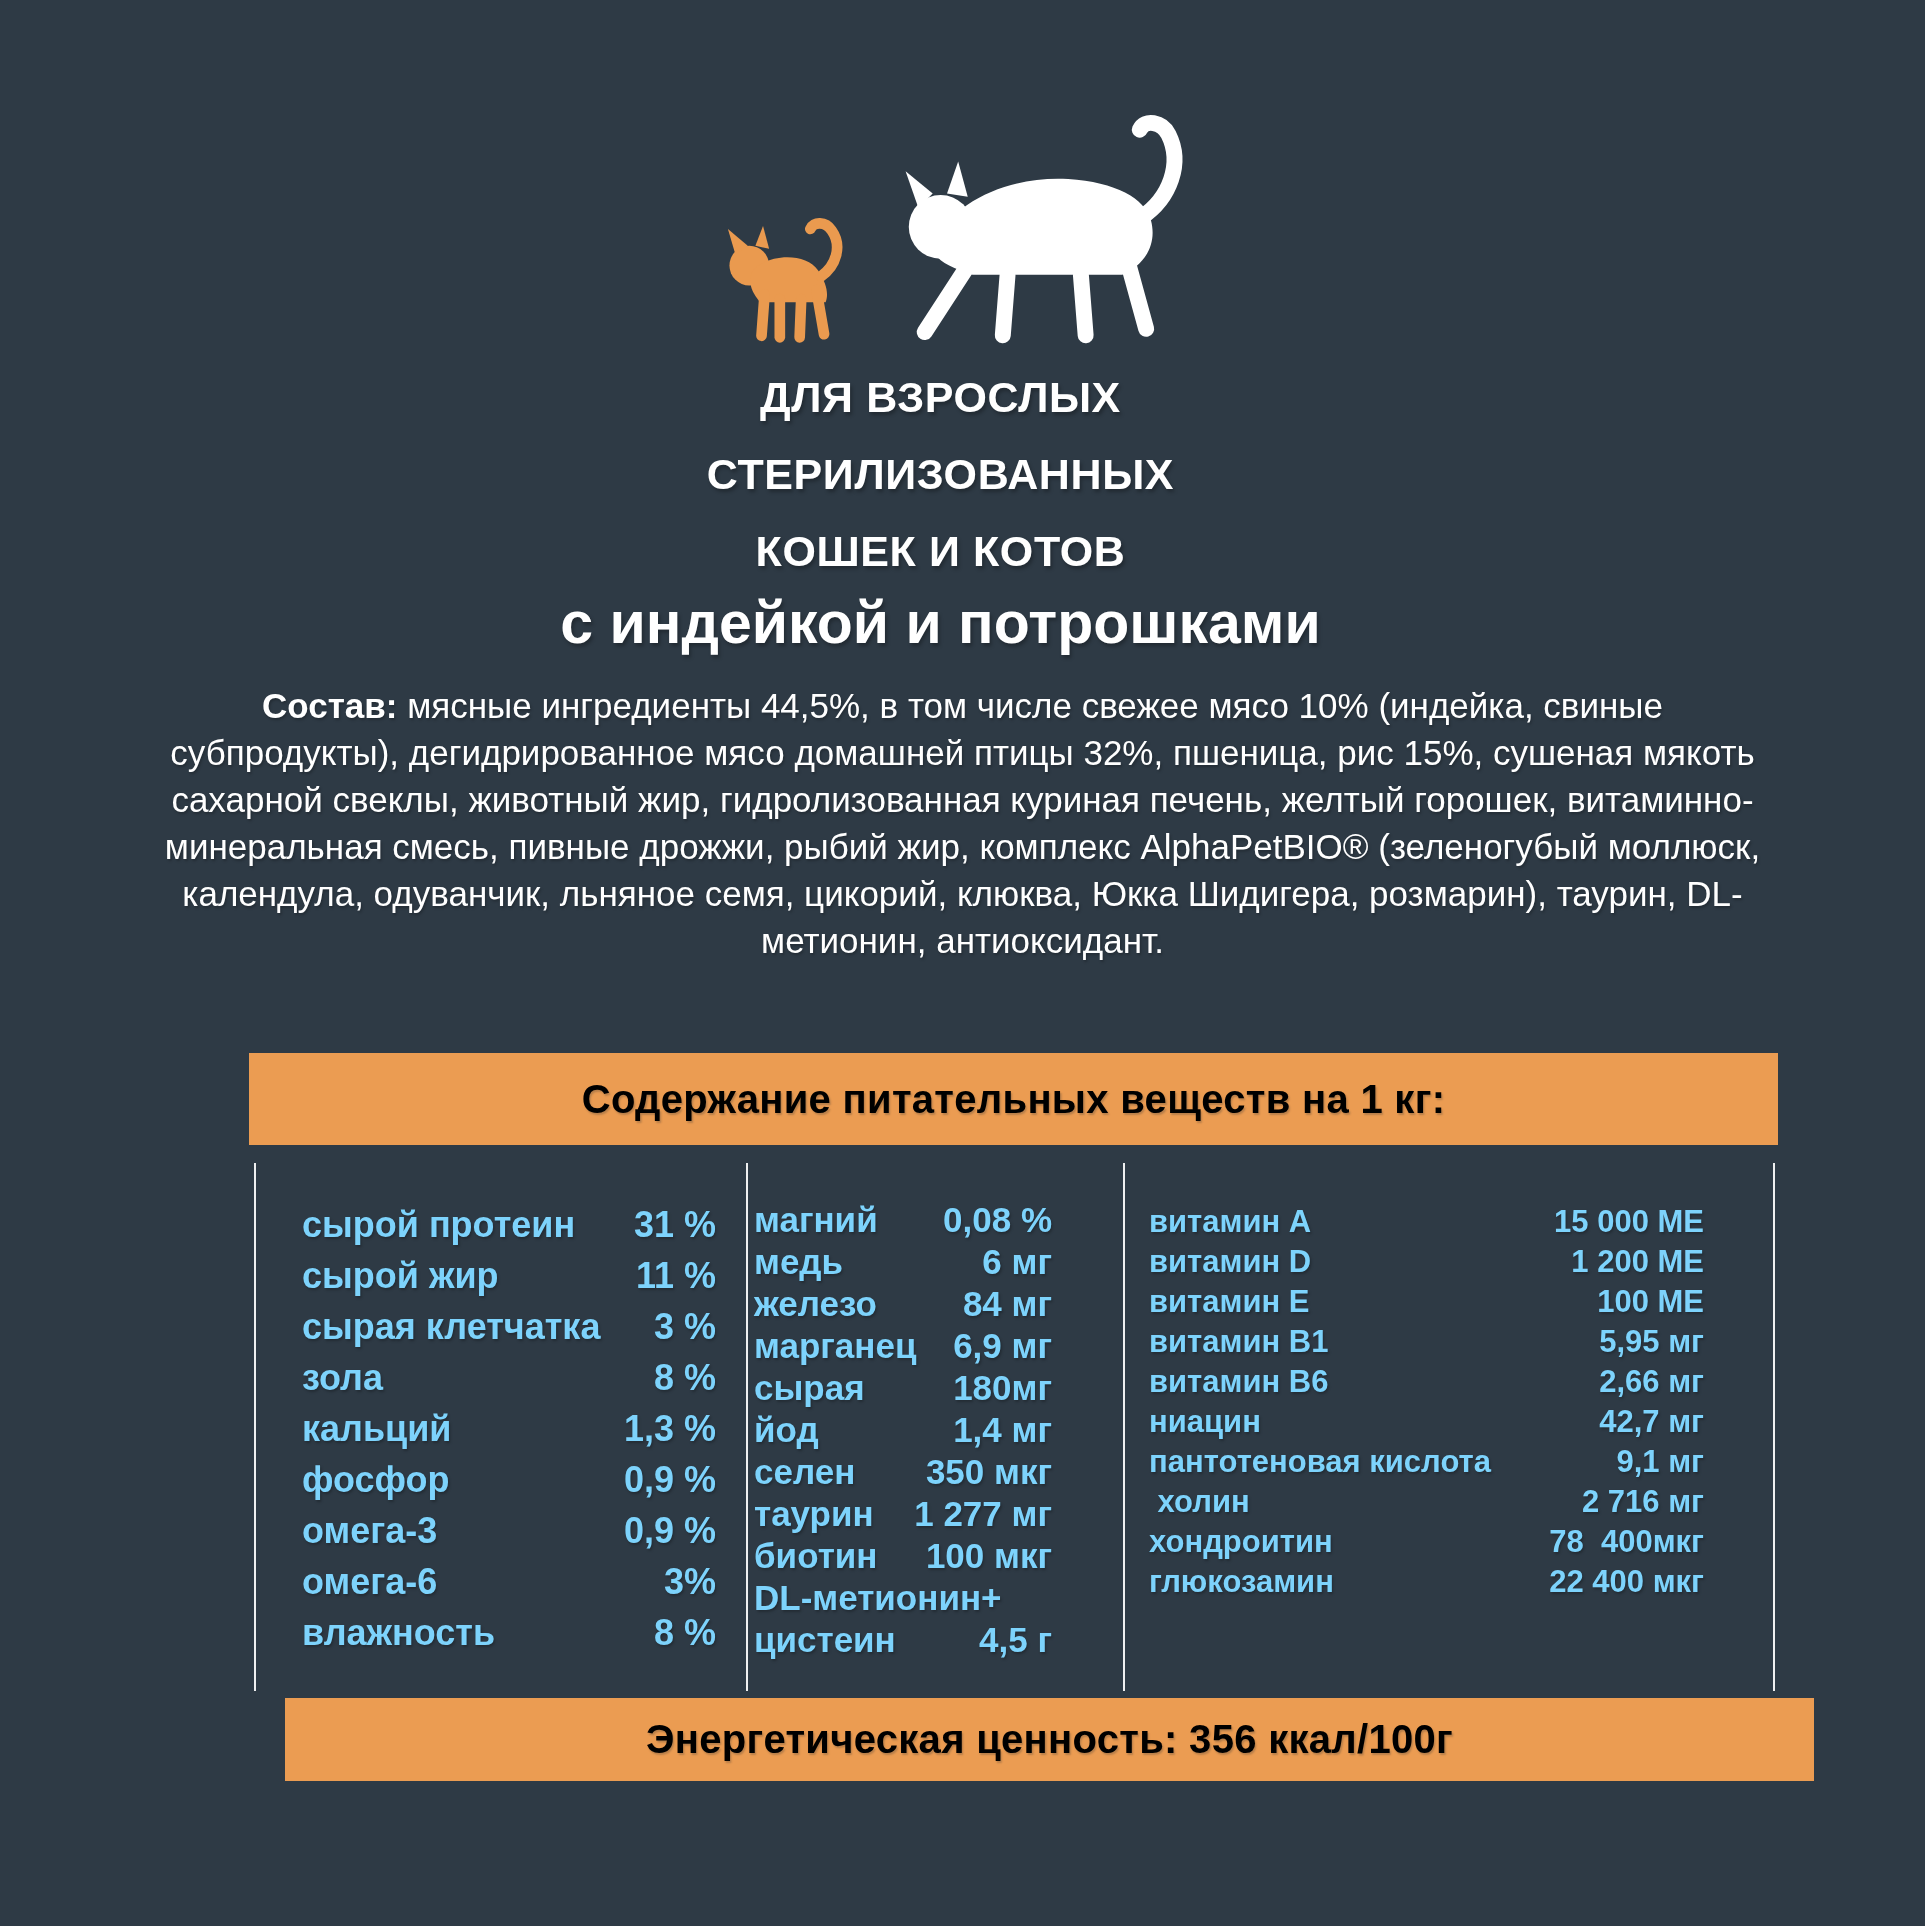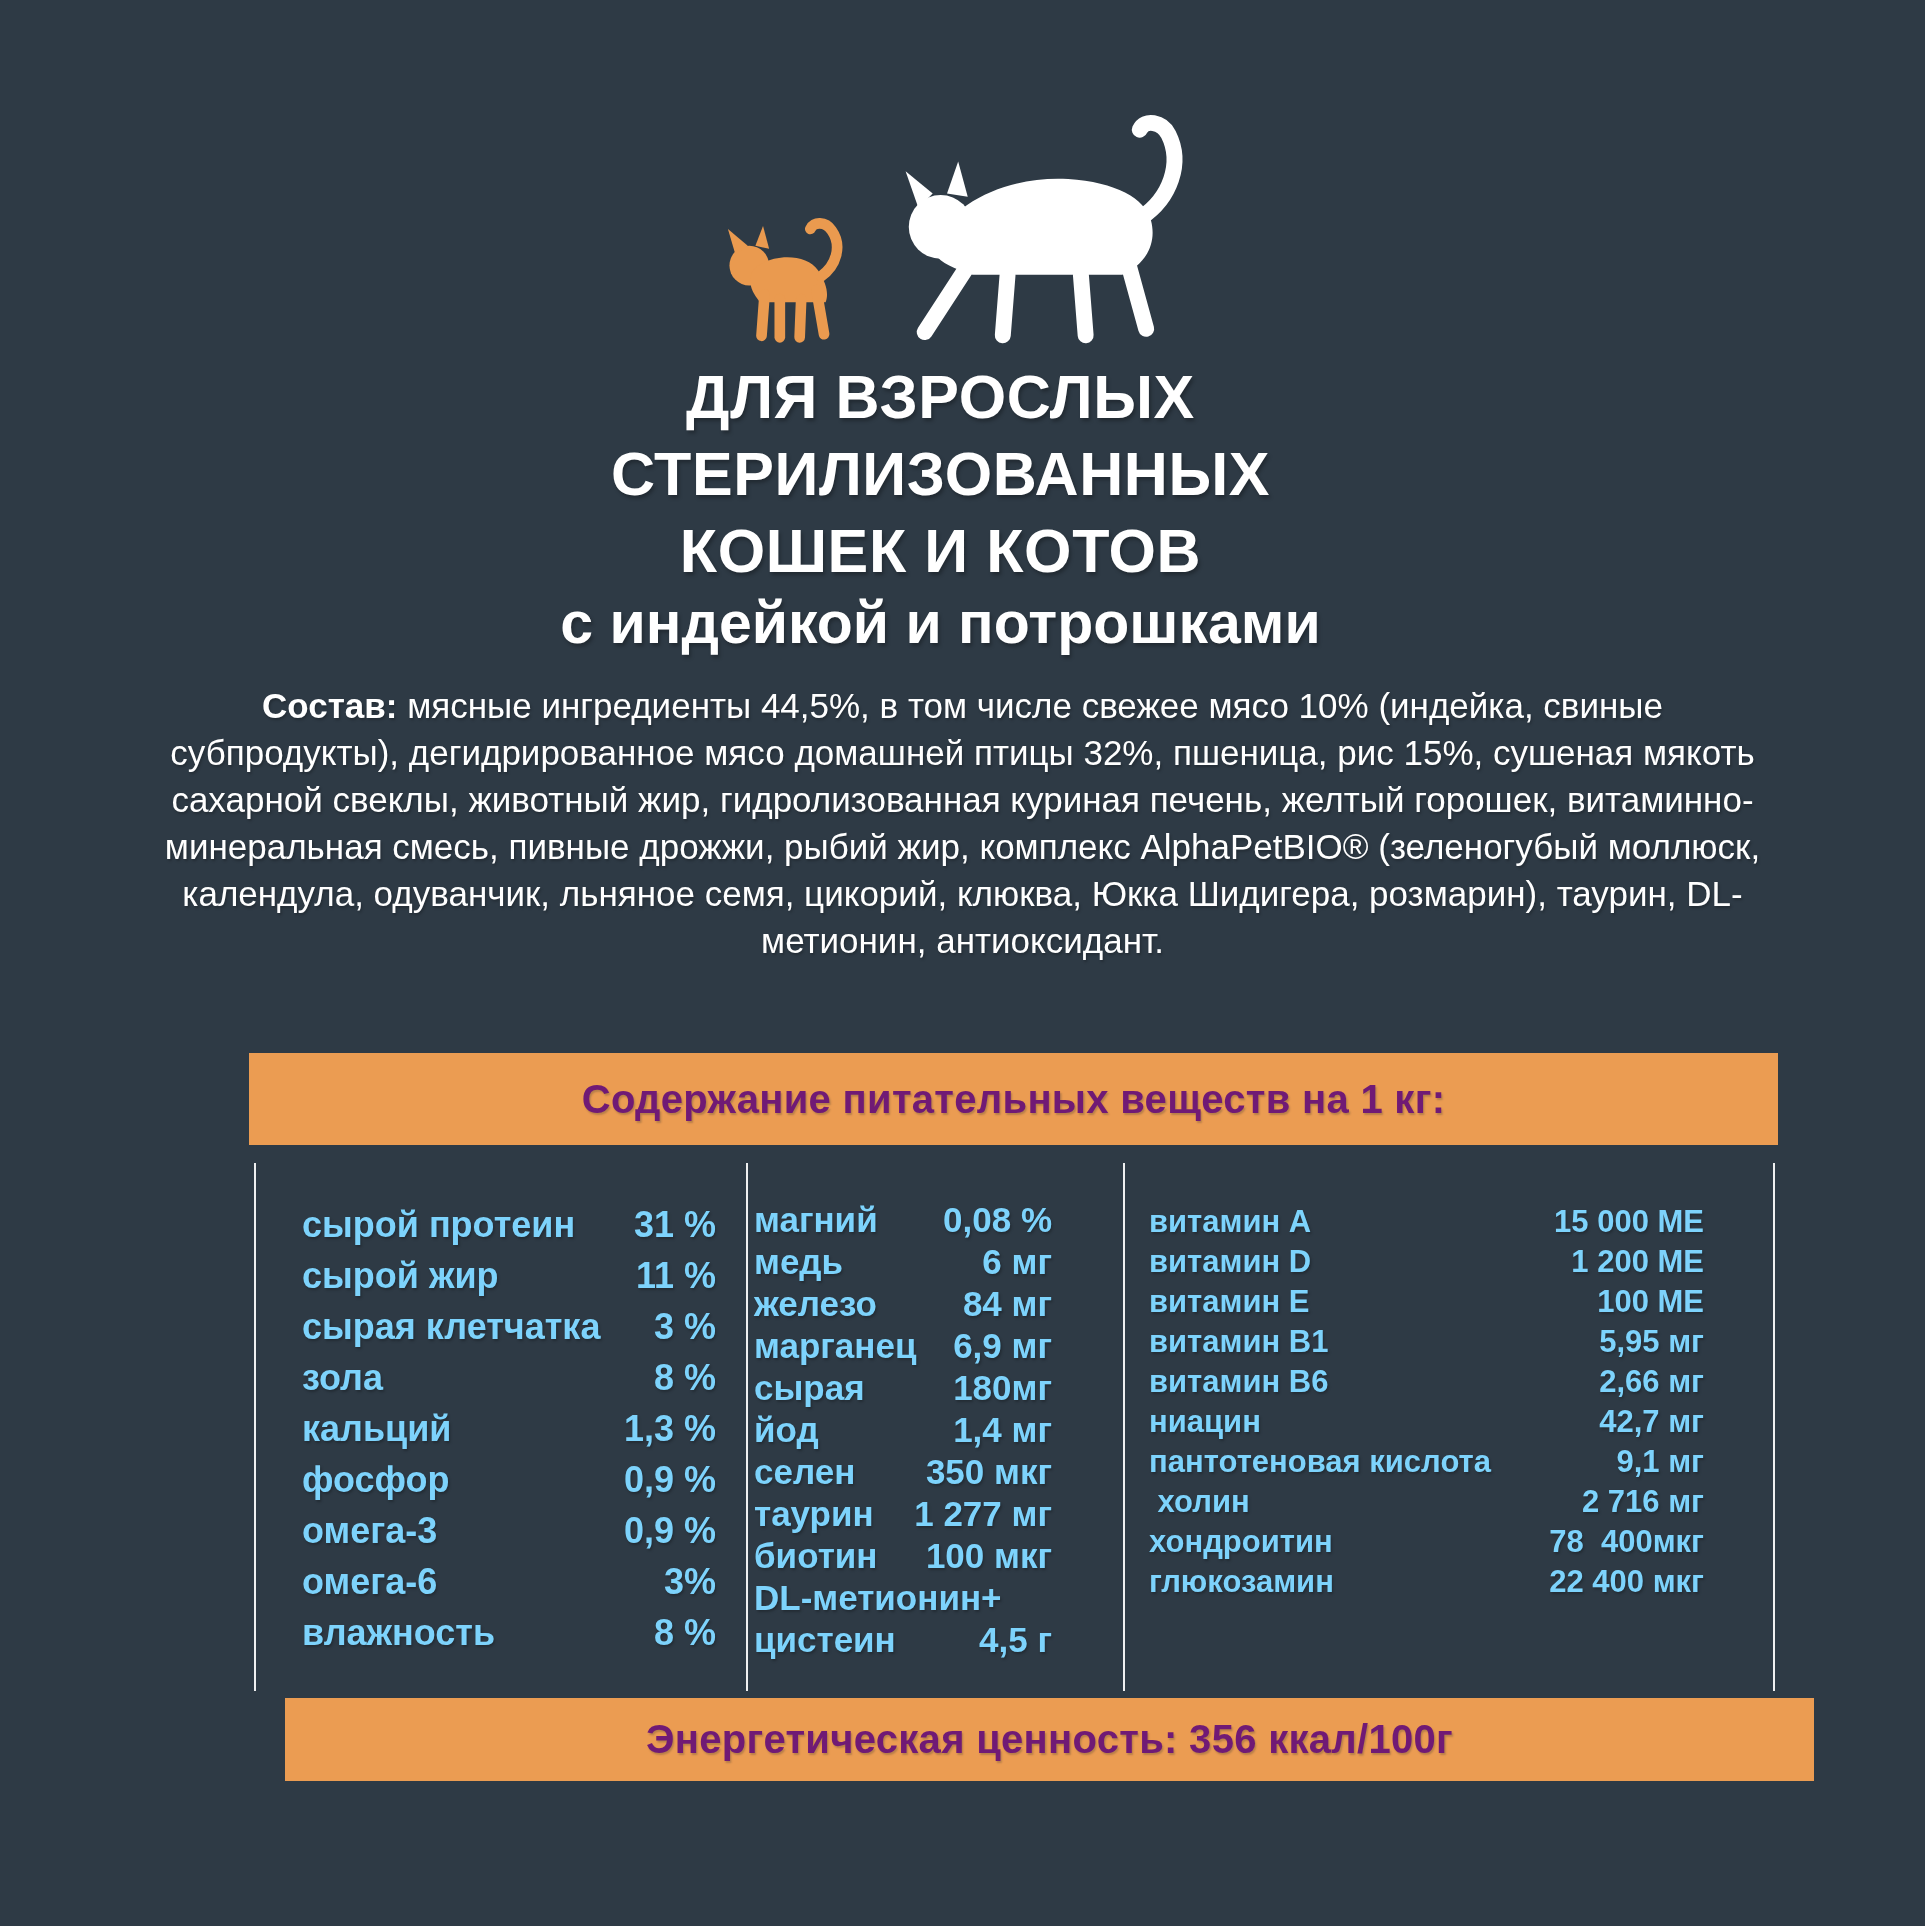--- a/index.html
+++ b/index.html
@@ -13,36 +13,36 @@
   
   .kitten-svg{position:absolute;left:714px;top:203px;width:153px;height:145px;}
   .cat-svg{position:absolute;left:887px;top:109px;width:324px;height:239px;}
 
   
   .title-block{
     position:absolute;left:0;top:359px;width:1881px;
     text-align:center;color:#FFFFFF;font-weight:700;
     text-shadow:1.9px 2.6px 3.9px rgba(0,0,0,0.28);
   }
-  .title-line{font-size:61px;line-height:77px;letter-spacing:0.6px;text-align:center;}
+  .title-line{font-size:43px;line-height:77px;letter-spacing:0.6px;text-align:center;}
   .title-sub{font-size:59px;line-height:64px;margin-top:1.3px;}
 
   
   .composition{
     position:absolute;left:154px;top:682px;width:1617px;margin:0;
     color:#FFFFFF;font-size:35px;line-height:47px;text-align:center;
     font-weight:400;
     text-shadow:1.3px 1.9px 2.6px rgba(0,0,0,0.25);
   }
   .composition .comp-label{font-weight:700;}
 
   
   .banner{
     position:absolute;left:249px;width:1529px;height:92px;
-    background:#EB9C52;color:#701a75;
+    background:#EB9C52;color:#000000;
     display:flex;align-items:center;justify-content:center;
     font-size:40px;font-weight:700;letter-spacing:0.3px;
     text-shadow:1.3px 1.9px 1.9px rgba(30,40,48,0.25);
   }
   .banner-top{top:1053px;}
   .banner-bottom{top:1698px;height:83px;margin-left:36px;}
 
   
   .vline{
     position:absolute;top:1163px;height:528px;width:1.9px;

